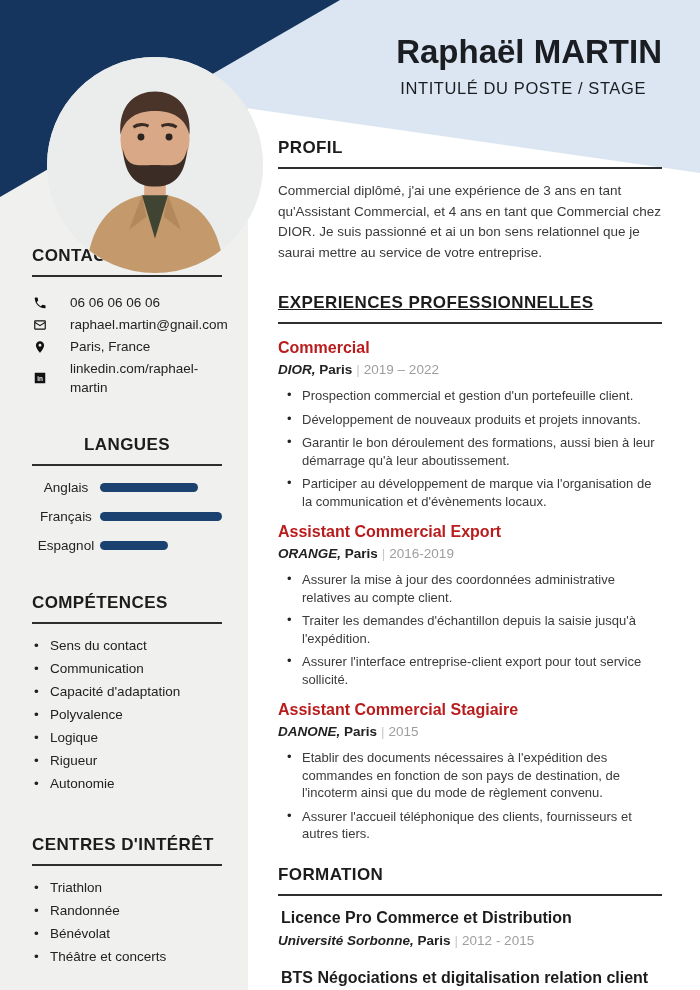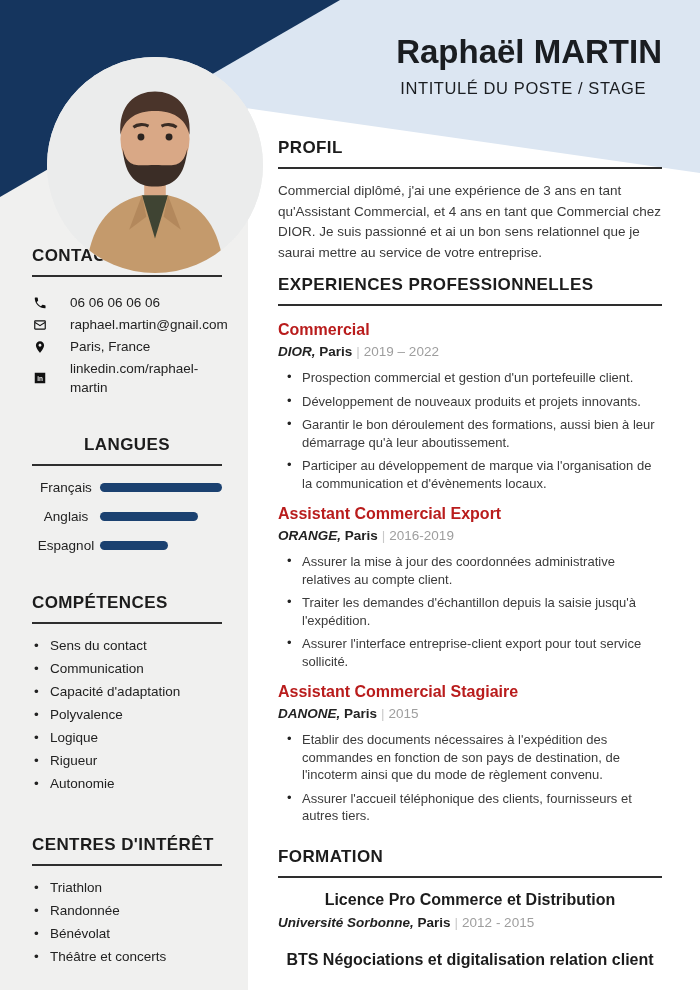--- a/index.html
+++ b/index.html
@@ -33,39 +33,39 @@
   .sb-list li{position:relative;padding-left:18px;font-size:13.5px;color:#222;line-height:19px;margin-bottom:4px;}
   .sb-list li::before{content:"•";position:absolute;left:2px;top:0;color:#222;}
 
   
   .main{position:absolute;left:248px;top:0;right:0;bottom:0;z-index:2;box-sizing:border-box;padding:34px 38px 0 30px;}
   .hdr{text-align:right;}
   .hdr-name{font-size:33px;line-height:36px;font-weight:bold;color:#1a1d21;margin:0;}
   .hdr-sub{font-size:16.5px;line-height:20px;font-weight:normal;letter-spacing:.6px;color:#1a1d21;margin:8px 16px 0 0;}
 
   .m-h2{font-size:17px;font-weight:bold;color:#1c1c1c;letter-spacing:.4px;margin:0;padding-bottom:9px;border-bottom:2px solid #2e2e2e;}
-  .mt-profil{margin-top:40px;} .mt-exp{margin-top:12px;} .mt-form{margin-top:22px;}
+  .mt-profil{margin-top:40px;} .mt-exp{margin-top:30px;text-decoration:underline;} .mt-form{margin-top:22px;}
 
   .profil-text{margin:12px 0 0 0;font-size:13.5px;line-height:20.5px;color:#3a3a3a;}
 
   .job{margin-top:12px;}
   .job:first-of-type{margin-top:14px;}
   .job-title{font-size:16px;font-weight:bold;color:#b91c1c;margin:0;line-height:20px;}
   .job-meta{margin-top:3px;font-size:13.5px;line-height:18px;color:#222;}
   .company{font-weight:bold;font-style:italic;}
   .city{font-weight:bold;}
   .sep{color:#c9c9c9;padding:0 4px;}
   .dates{color:#9e9e9e;}
   .job-bullets{list-style:none;margin:8px 0 0 0;padding:0;}
   .job-bullets li{position:relative;padding-left:24px;font-size:13px;line-height:17.5px;color:#3b3b3b;margin-bottom:6px;}
   .job-bullets li::before{content:"•";position:absolute;left:9px;top:-1px;color:#222;font-size:13px;}
 
   .edu{margin-top:12px;}
   .edu + .edu{margin-top:18px;}
-  .edu-title{font-size:16px;font-weight:bold;color:#1c1c1c;margin:3px;line-height:20px;text-align:center;}
+  .edu-title{font-size:16px;font-weight:bold;color:#1c1c1c;margin:3px;line-height:20px;}
   .edu-meta{margin-top:4px;font-size:13.5px;line-height:18px;color:#222;}
 </style>
 </head>
 <body>
 
 <div class="page">
 
   <div class="sidebar-bg"></div>
 
   <svg class="deco" width="700" height="220" viewBox="0 0 700 220">
@@ -129,29 +129,29 @@
             </span>
           <span>linkedin.com/raphael-martin</span>
         </div>
         </div>
     </section>
 
     <section class="sb-section sb-mt1">
       <h2 class="sb-h2">LANGUES</h2>
       <div class="lang-rows">
           <div class="lang-row">
+          <span class="lang-label">Anglais</span>
+          <span class="lang-track">
+            <span class="lang-fill" style="display: block; width: 80%;"></span>
+          </span>
+        </div>
+          <div class="lang-row">
           <span class="lang-label">Français</span>
           <span class="lang-track">
             <span class="lang-fill" style="display: block; width: 100%;"></span>
-          </span>
-        </div>
-          <div class="lang-row">
-          <span class="lang-label">Anglais</span>
-          <span class="lang-track">
-            <span class="lang-fill" style="display: block; width: 80%;"></span>
           </span>
         </div>
           <div class="lang-row">
           <span class="lang-label">Espagnol</span>
           <span class="lang-track">
             <span class="lang-fill" style="display: block; width: 56%;"></span>
           </span>
         </div>
         </div>
     </section>

